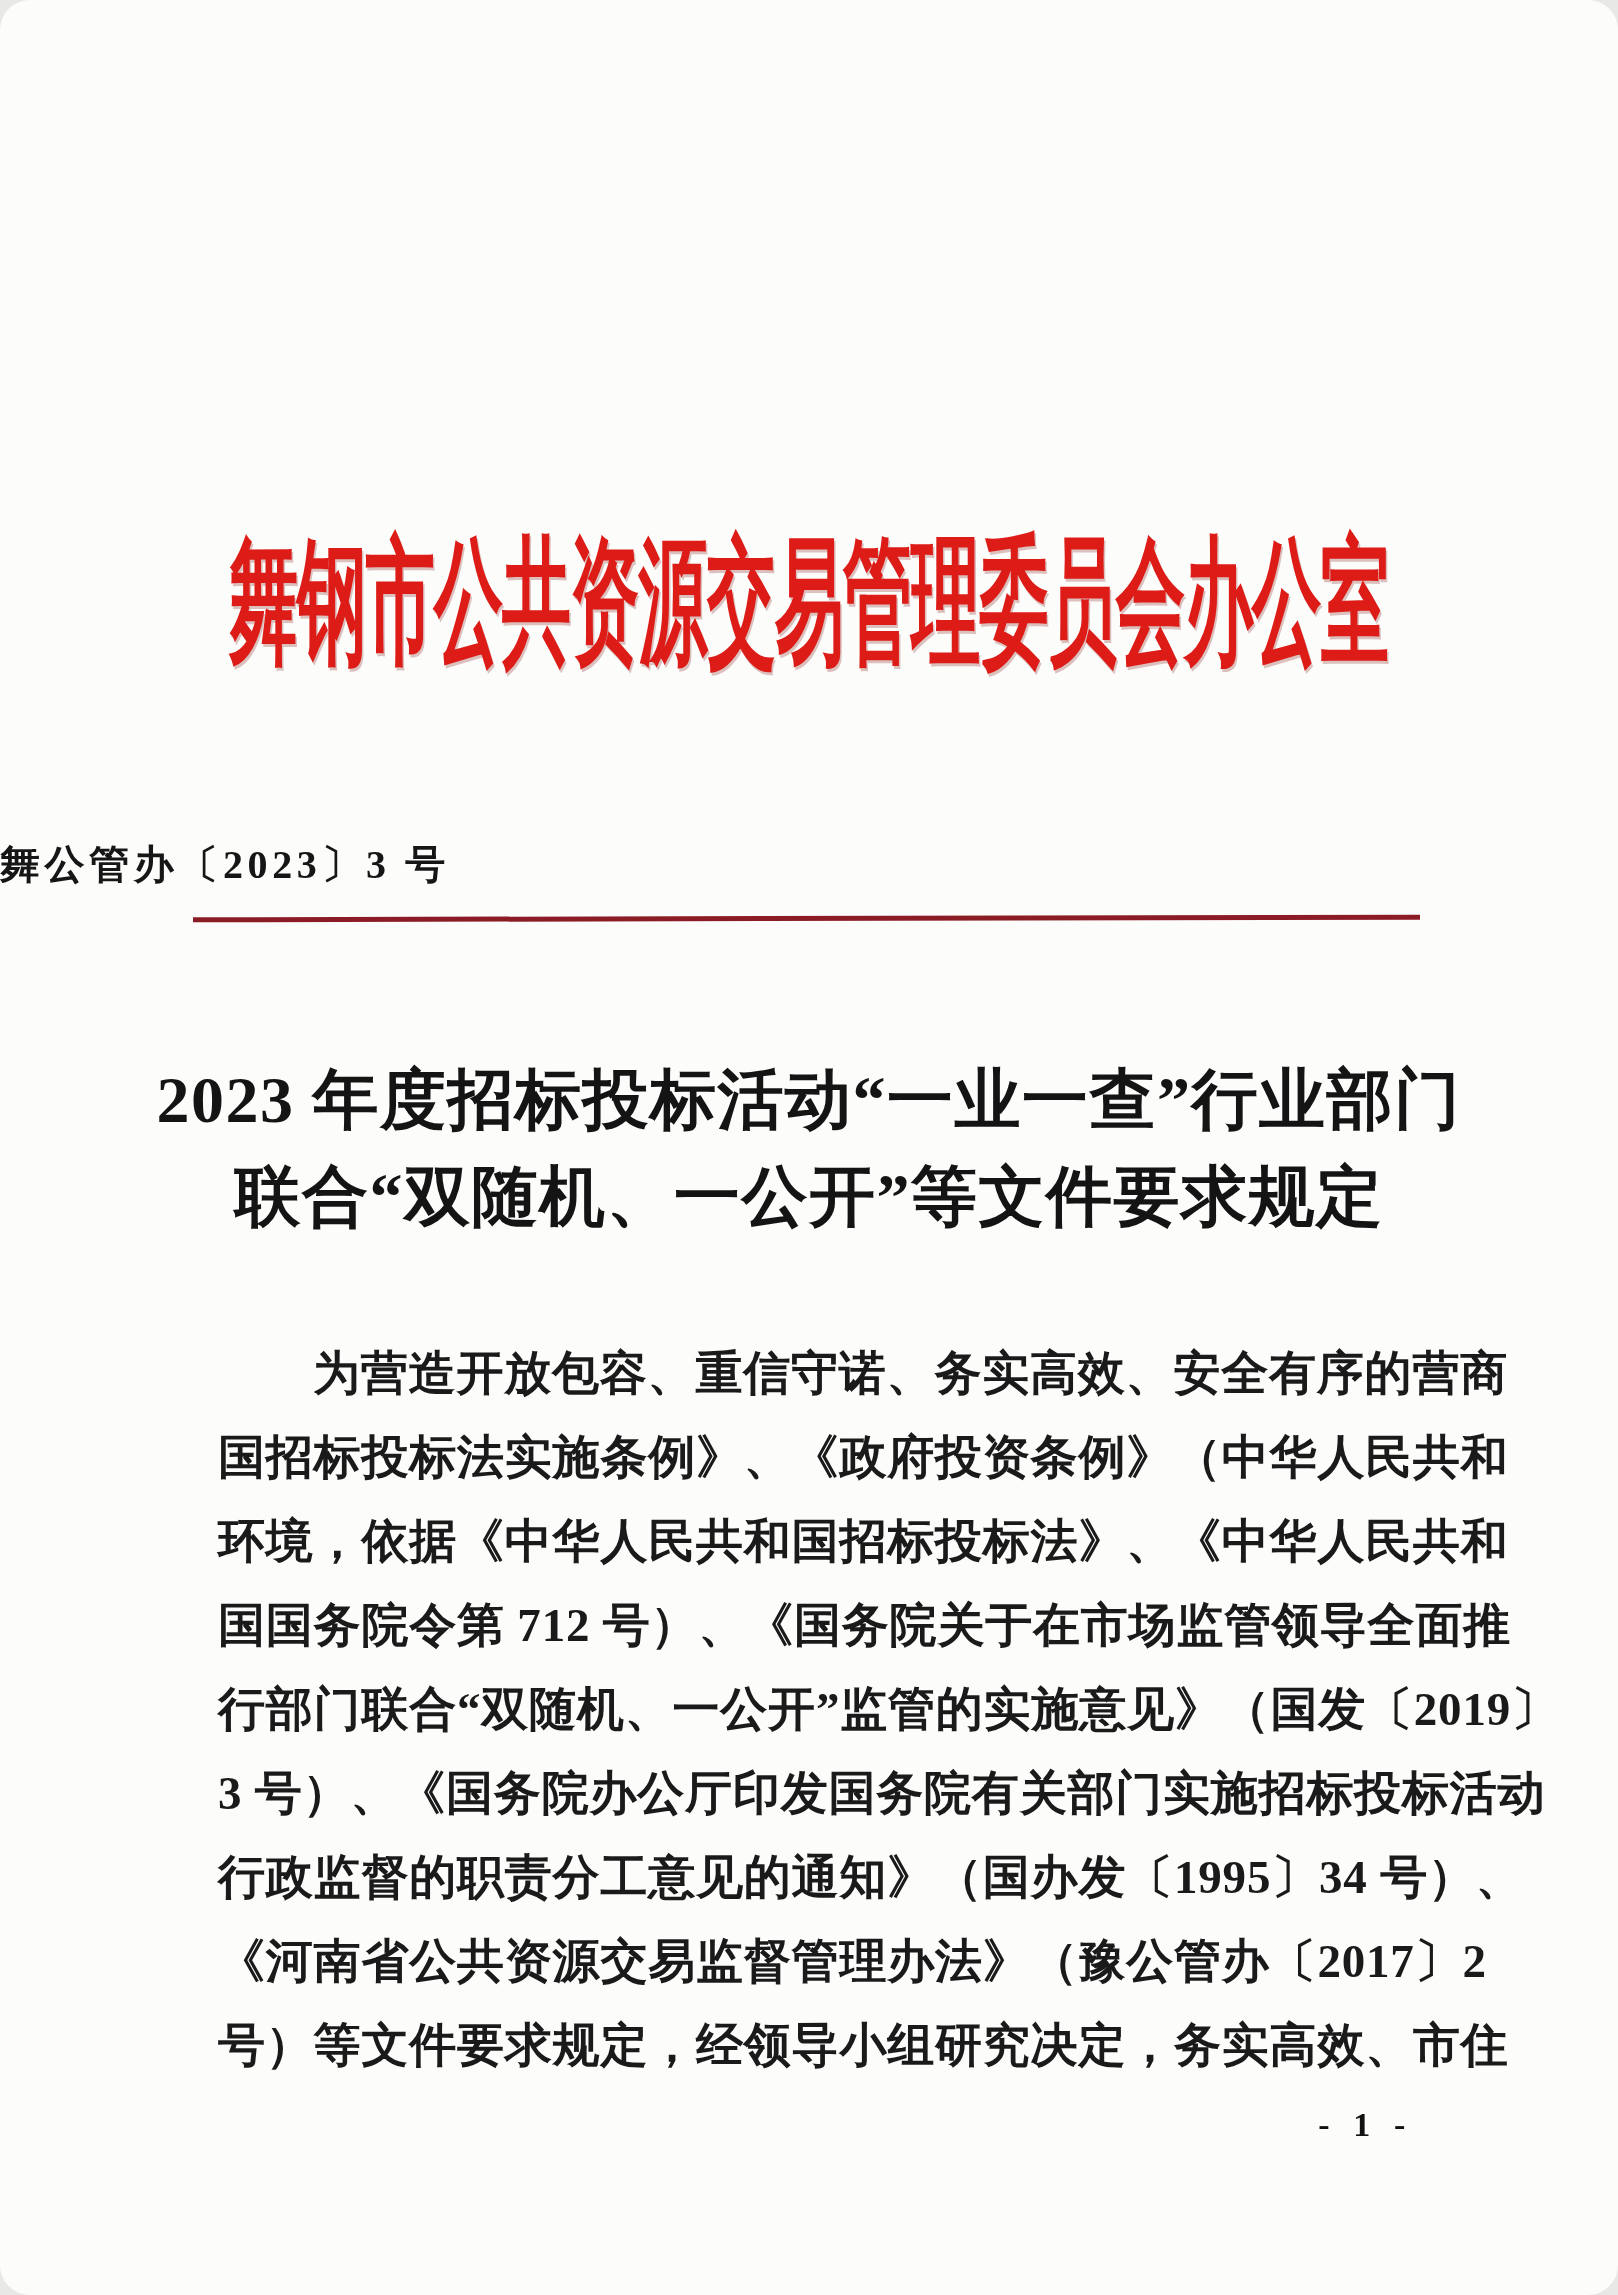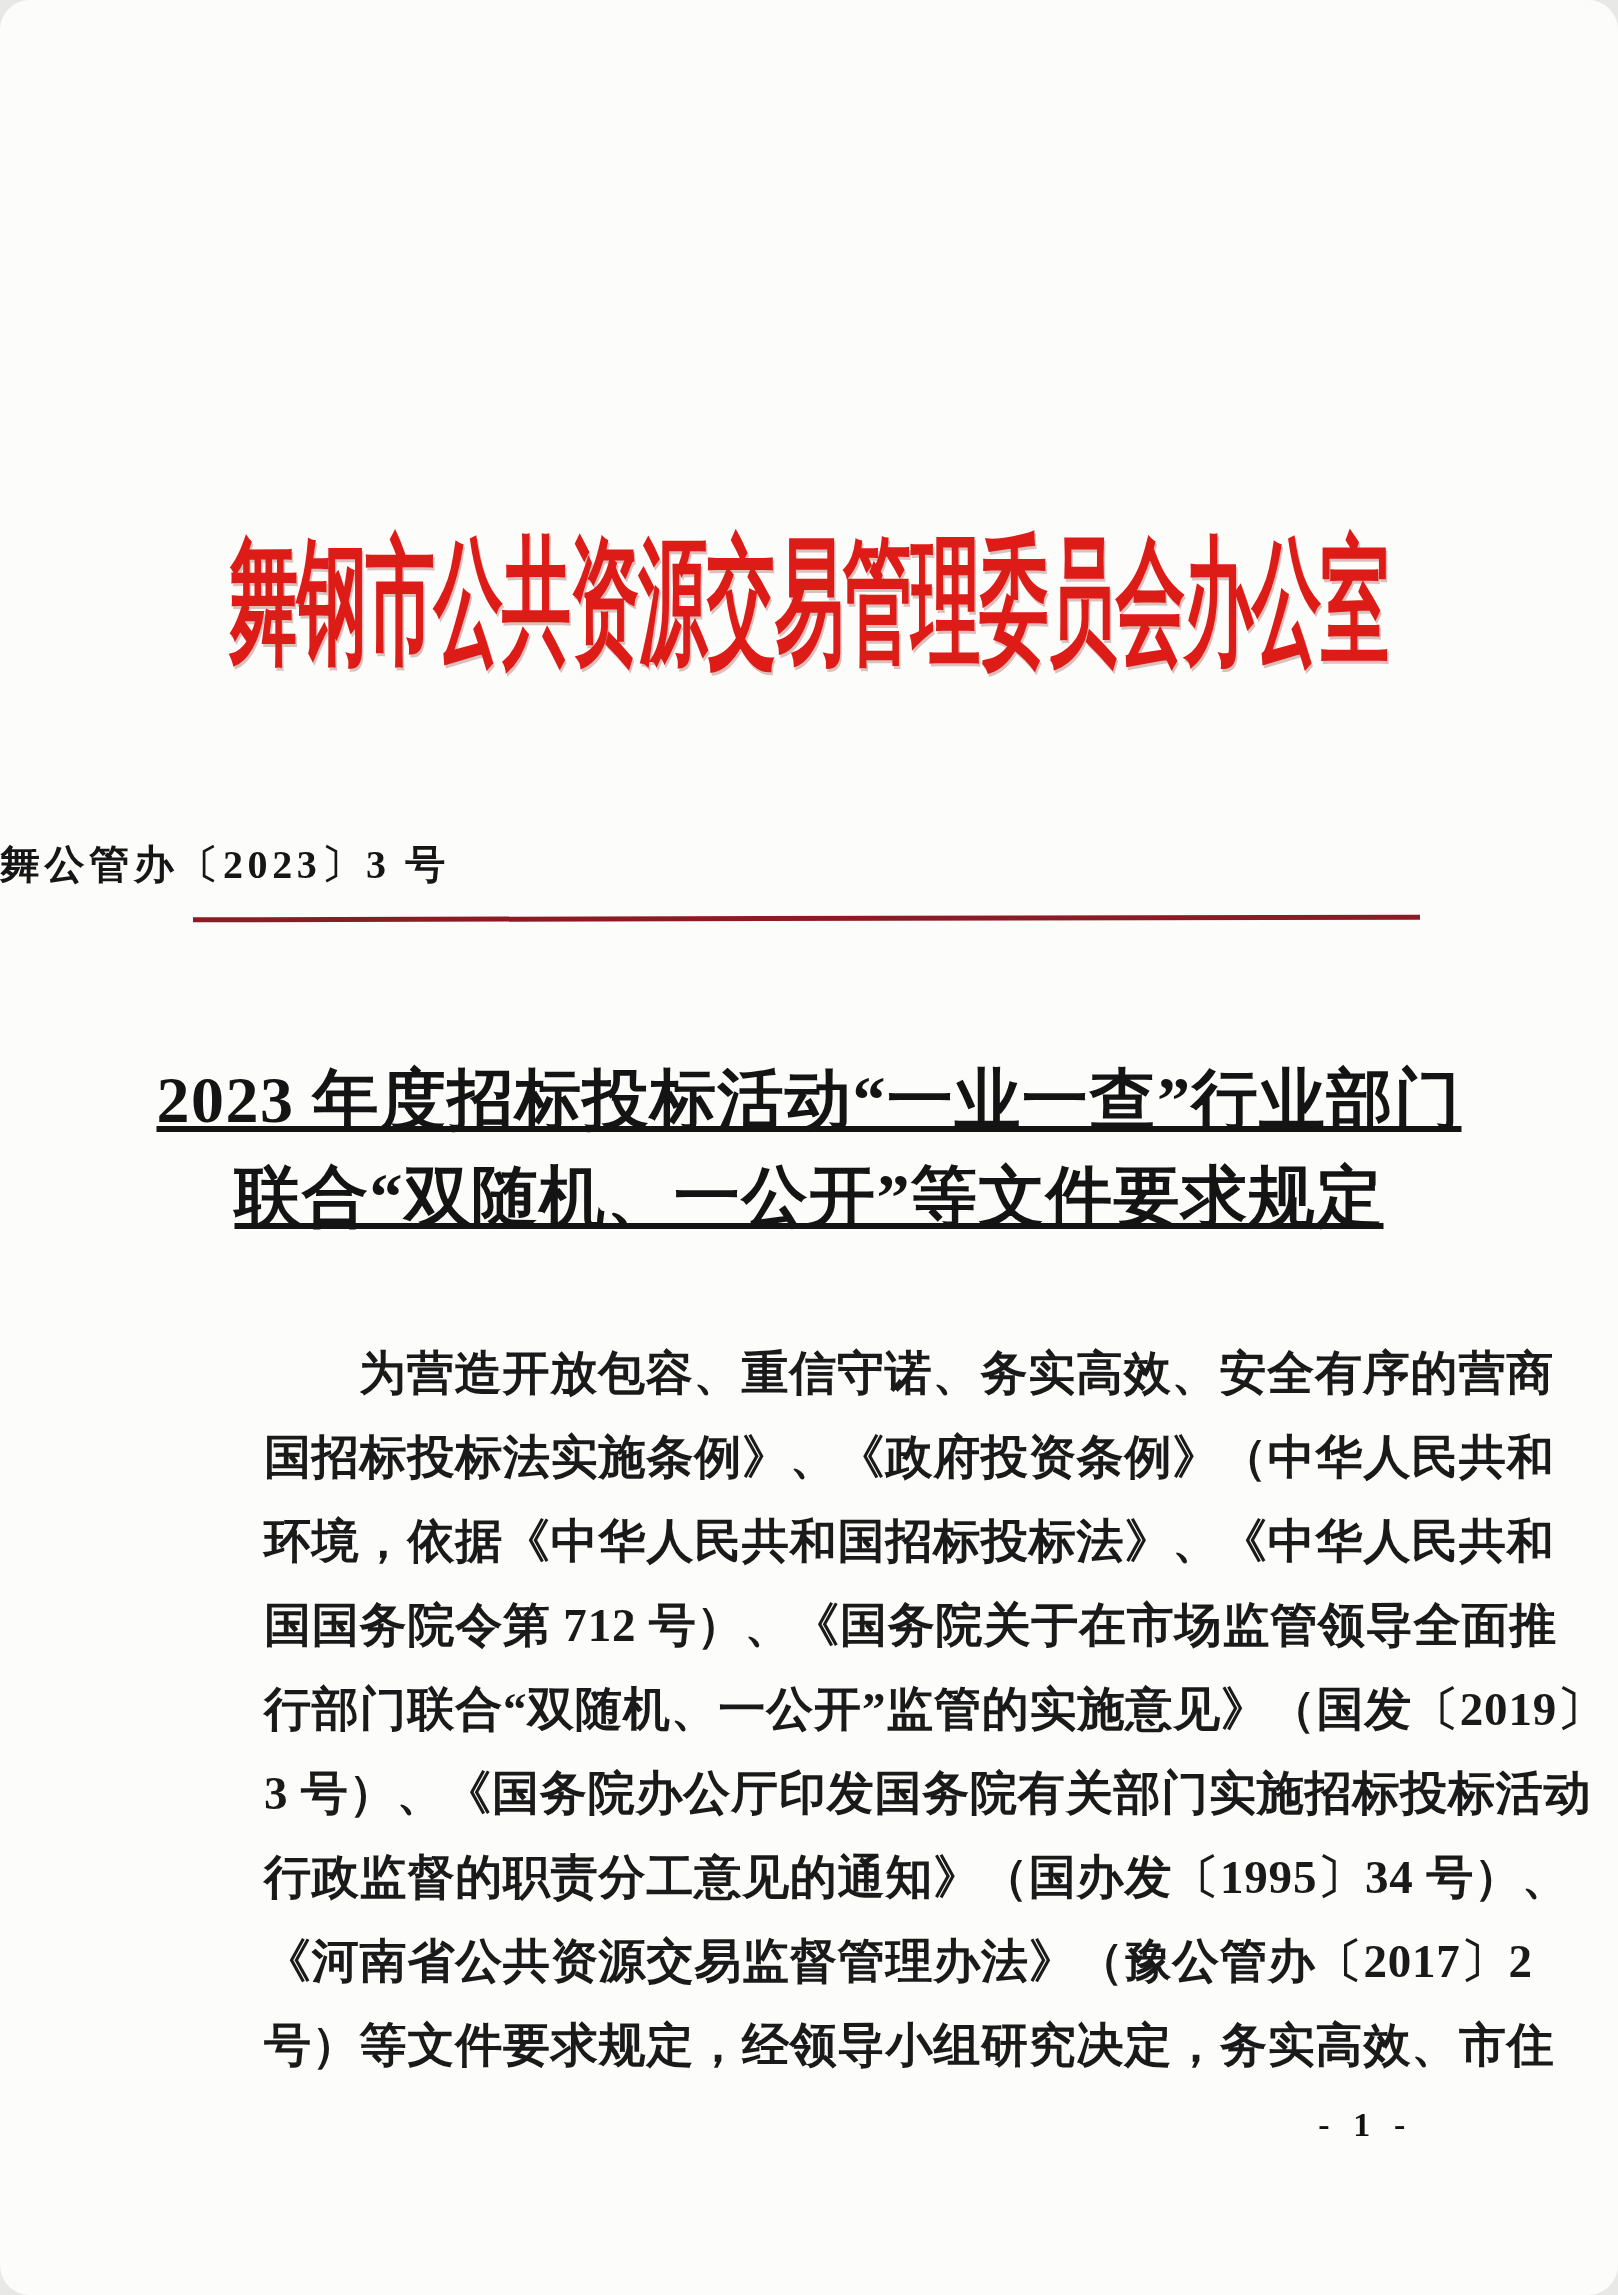--- a/index.html
+++ b/index.html
@@ -73,21 +73,20 @@
     top: 1051px;
     left: 0;
     width: 100%;
     margin: 0;
     text-align: center;
     font-size: 66px;
     line-height: 97px;
     font-weight: 700;
     letter-spacing: 1.5px;
     color: #141414;
-    text-decoration: underline;
   }
   .title-line {
     display: block;
     white-space: nowrap;
   }
 
   
   .body-block {
     position: absolute;
     top: 1331px;
@@ -97,21 +96,20 @@
     font-weight: 600;
     color: #1a1a1a;
   }
   .body-line {
     height: 84px;
     line-height: 84px;
     text-align: justify;
     text-align-last: justify;
     white-space: nowrap;
     letter-spacing: 0.8px;
-    margin-left: 46px;
   }
   .body-line.indent {
     padding-left: 95px;
   }
 
   
   .page-number {
     position: absolute;
     top: 2106px;
     right: 205px;

